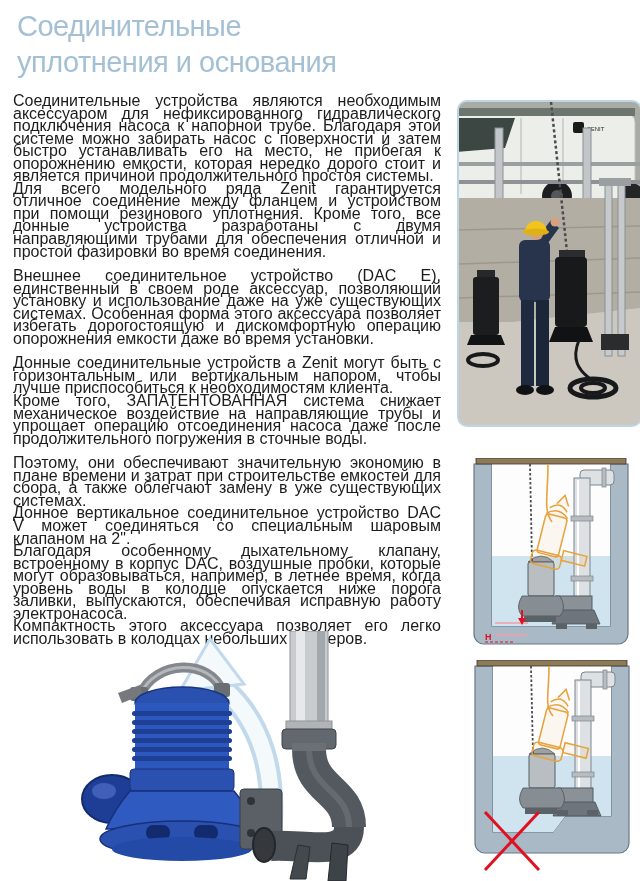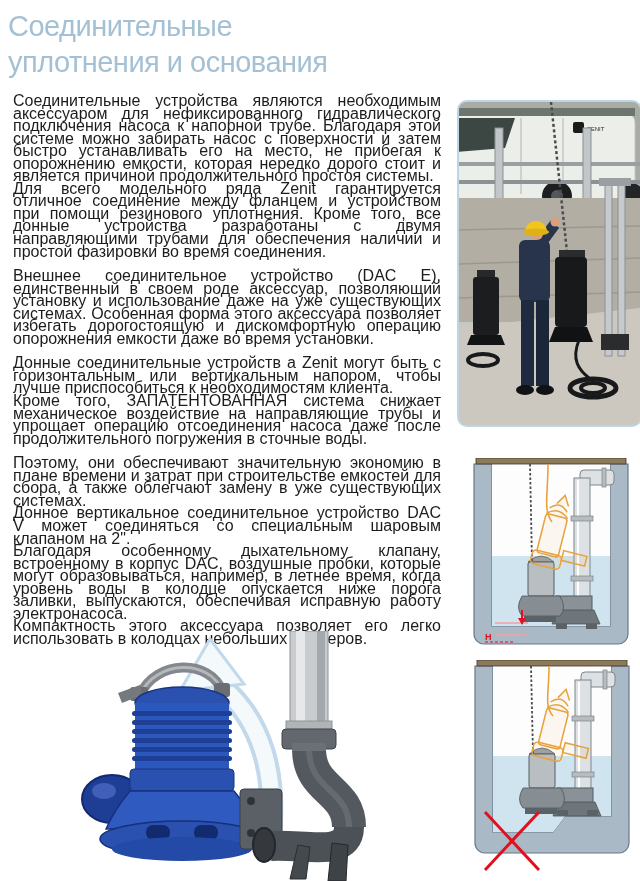--- a/index.html
+++ b/index.html
@@ -1,18 +1,18 @@
 <!DOCTYPE html>
 <html><head>
 <meta charset="utf-8">
 <style>
   html,body{margin:0;padding:0;background:#fff;}
   .page{position:relative;width:640px;height:881px;background:#ffffff;overflow:hidden;
         font-family:"Liberation Sans","DejaVu Sans",sans-serif;}
-  .page-title{position:absolute;left:8px;top:8px;width:440px;
+  .page-title{position:absolute;left:17px;top:8px;width:440px;
         font-size:29px;line-height:36px;font-weight:400;color:#a3c0d4;letter-spacing:-0.5px;}
   .body-col{position:absolute;left:13px;top:95px;width:428px;color:#1c1c1c;
         font-size:16px;line-height:12.55px;text-align:justify;}
   .pgroup{margin:0 0 12px 0;}
   .pgroup p{margin:0;}
   .photo-frame{position:absolute;left:457px;top:100px;width:181px;height:323px;
         border-radius:10px;border:2px solid #bcd6e6;overflow:hidden;background:#c6c8c2;}
   .photo-frame svg{display:block;}
   .diagram1{position:absolute;left:472px;top:458px;width:158px;height:193px;}
   .diagram2{position:absolute;left:473px;top:660px;width:159px;height:212px;}
@@ -25,21 +25,21 @@
 <div class="page">
 
   <div class="page-title">
     <div>Соединительные</div>
     <div>уплотнения и основания</div>
   </div>
 
   <div class="body-col">
     <div class="pgroup">
       <p>Соединительные устройства являются необходимым аксессуаром для нефиксированного гидравлического подключения насоса к напорной трубе. Благодаря этой системе можно забирать насос с поверхности и затем быстро устанавливать его на место, не прибегая к опорожнению емкости, которая нередко дорого стоит и является причиной продолжительного простоя системы.</p>
-      <p>Для всего модельного ряда Zenit гарантируется отличное соединение между фланцем и устройством при помощи резинового уплотнения. Кроме того, все донные устройства разработаны с двумя направляющими трубами для обеспечения наличии и простой фазировки во время соединения.</p>
+      <p>Для всего модельного ряда Zenit гарантируется отличное соединение между фланцем и устройством при помощи резинового уплотнения. Кроме того, все донные устройства разработаны с двумя направляющими трубами для обеспечения отличной и простой фазировки во время соединения.</p>
     </div>
     <div class="pgroup">
       <p>Внешнее соединительное устройство (DAC E), единственный в своем роде аксессуар, позволяющий установку и использование даже на уже существующих системах. Особенная форма этого аксессуара позволяет избегать дорогостоящую и дискомфортную операцию опорожнения емкости даже во время установки.</p>
     </div>
     <div class="pgroup">
       <p>Донные соединительные устройств а Zenit могут быть с горизонтальным или вертикальным напором, чтобы лучше приспособиться к необходимостям клиента.</p>
       <p>Кроме того, ЗАПАТЕНТОВАННАЯ система снижает механическое воздействие на направляющие трубы и упрощает операцию отсоединения насоса даже после продолжительного погружения в сточные воды.</p>
     </div>
     <div class="pgroup">
       <p>Поэтому, они обеспечивают значительную экономию в плане времени и затрат при строительстве емкостей для сбора, а также облегчают замену в уже существующих системах.</p>

